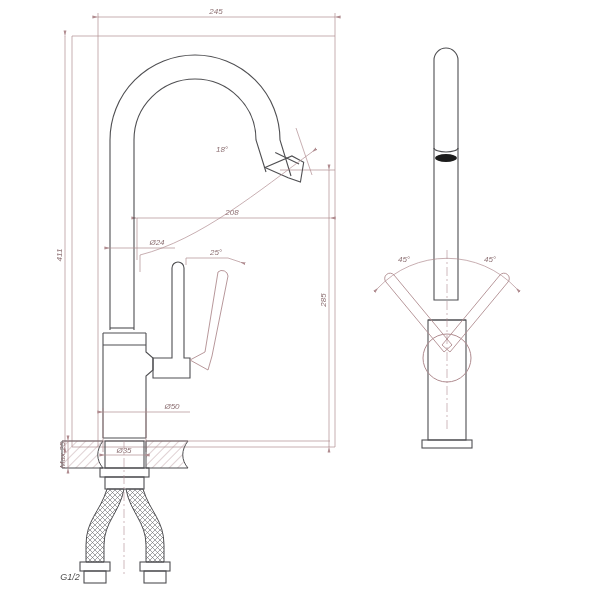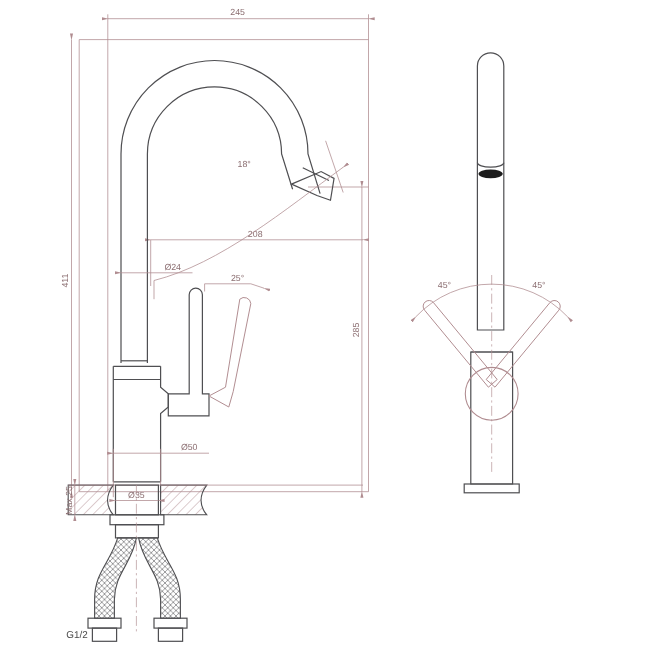--- a/index.html
+++ b/index.html
@@ -1,18 +1,18 @@
 <!DOCTYPE html>
 <html><head>
 <meta charset="utf-8">
 <style>
   html,body{margin:0;padding:0;background:#ffffff;}
   body{width:600px;height:600px;overflow:hidden;
        font-family:"Liberation Sans",sans-serif;}
-  #sheet{position:relative;width:600px;height:600px;background:#fff;}
+  #sheet{position:relative;width:600px;height:600px;background:#fff;font-style:italic;}
   svg{display:block;}
   .dimtext{font-family:"Liberation Sans",sans-serif;font-size:8px;fill:#8c6f72;}
   .dimtext-dark{font-family:"Liberation Sans",sans-serif;font-size:9px;fill:#4a4a4a;}
 </style>
 </head>
 <body>
 
 <div id="sheet">
 <svg width="600" height="600" viewBox="0 0 600 600">
 

